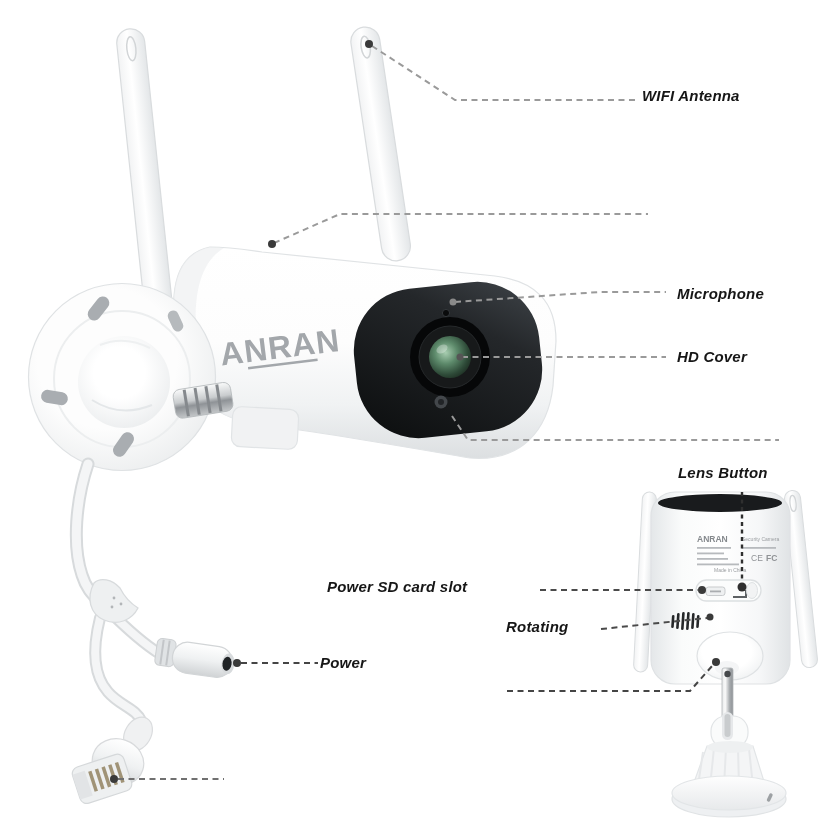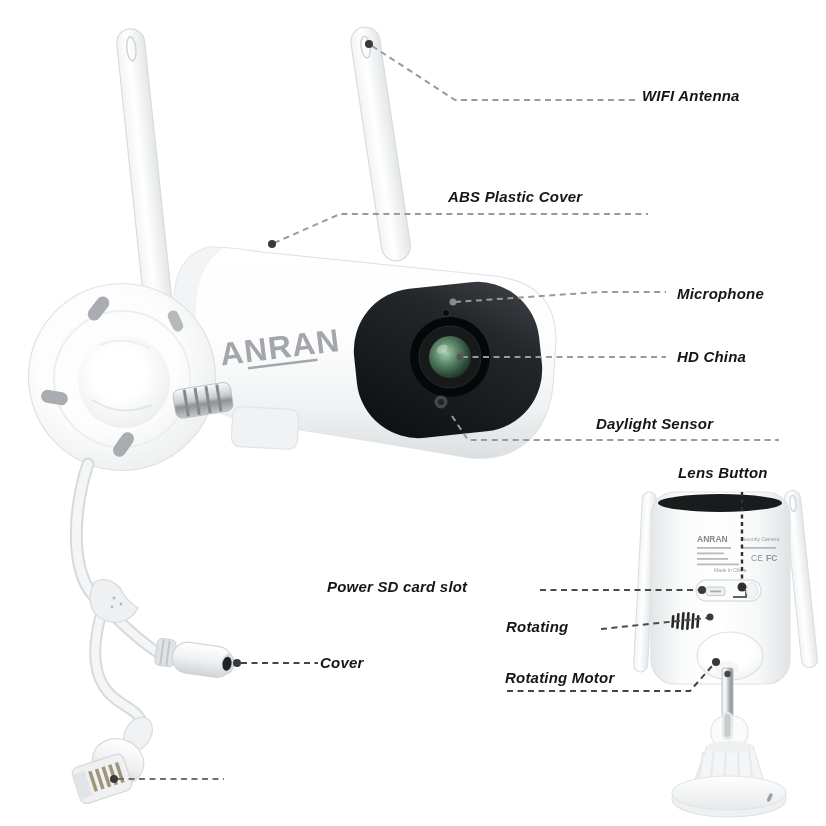--- a/index.html
+++ b/index.html
@@ -291,22 +291,19 @@
       <circle cx="237" cy="663" r="4" fill="#3a3a3a" stroke="none"></circle>
     </g>
     <g>
       <line x1="118" y1="779" x2="224" y2="779" stroke="#707070" stroke-width="2" stroke-dasharray="6 4.5"></line>
       <circle cx="114" cy="779" r="4" fill="#3a3a3a" stroke="none"></circle>
     </g>
   </g>
 </svg>
 
   <div class="callout" style="left:642px;top:84px">WIFI Antenna</div>
-  <div class="callout" style="left:448px;top:185px">ABS Plastic Cover</div>
   <div class="callout" style="left:677px;top:282px">Microphone</div>
-  <div class="callout" style="left:677px;top:345px">HD China</div>
-  <div class="callout" style="left:596px;top:412px">Daylight Sensor</div>
+  <div class="callout" style="left:677px;top:345px">HD Cover</div>
   <div class="callout" style="left:678px;top:461px">Lens Button</div>
   <div class="callout" style="left:327px;top:575px">Power SD card slot</div>
   <div class="callout" style="left:506px;top:615px">Rotating</div>
-  <div class="callout" style="left:320px;top:651px">Cover</div>
-  <div class="callout" style="left:505px;top:666px">Rotating Motor</div>
+  <div class="callout" style="left:320px;top:651px">Power</div>
 </div>
 
 </body></html>

